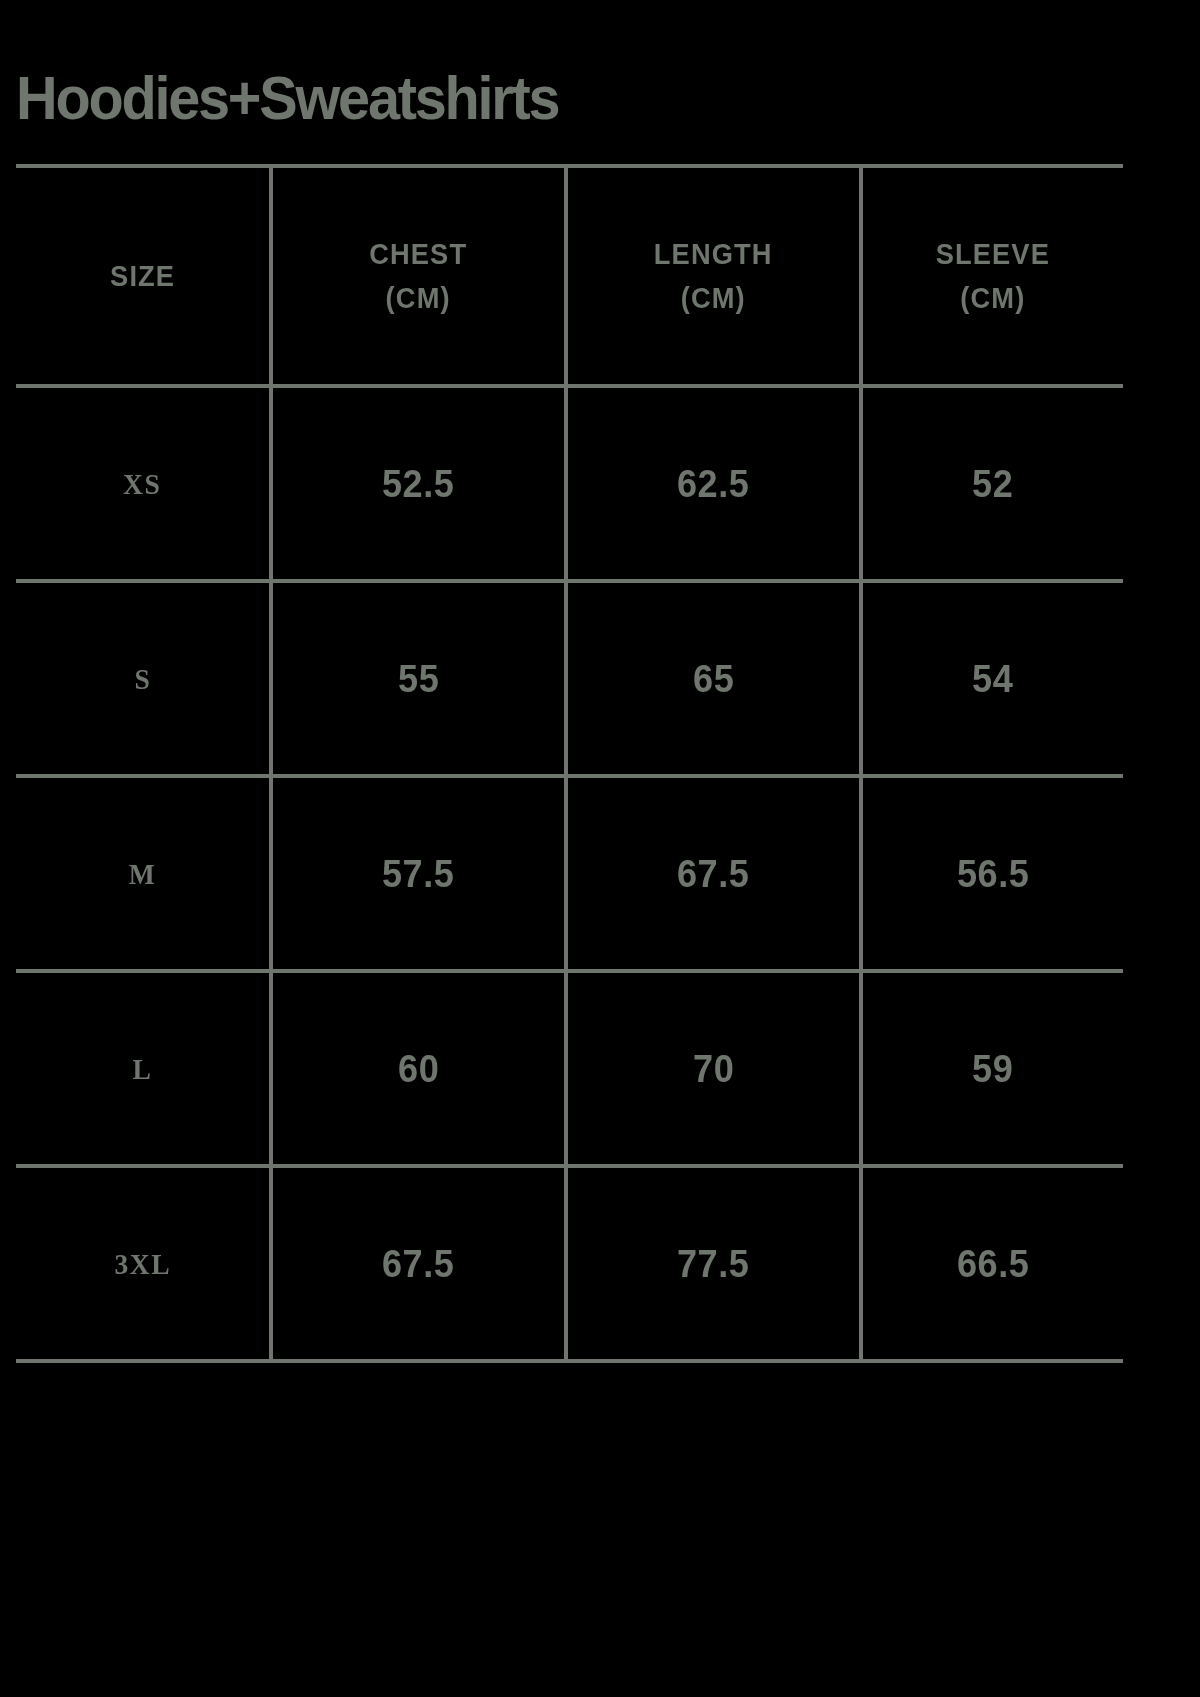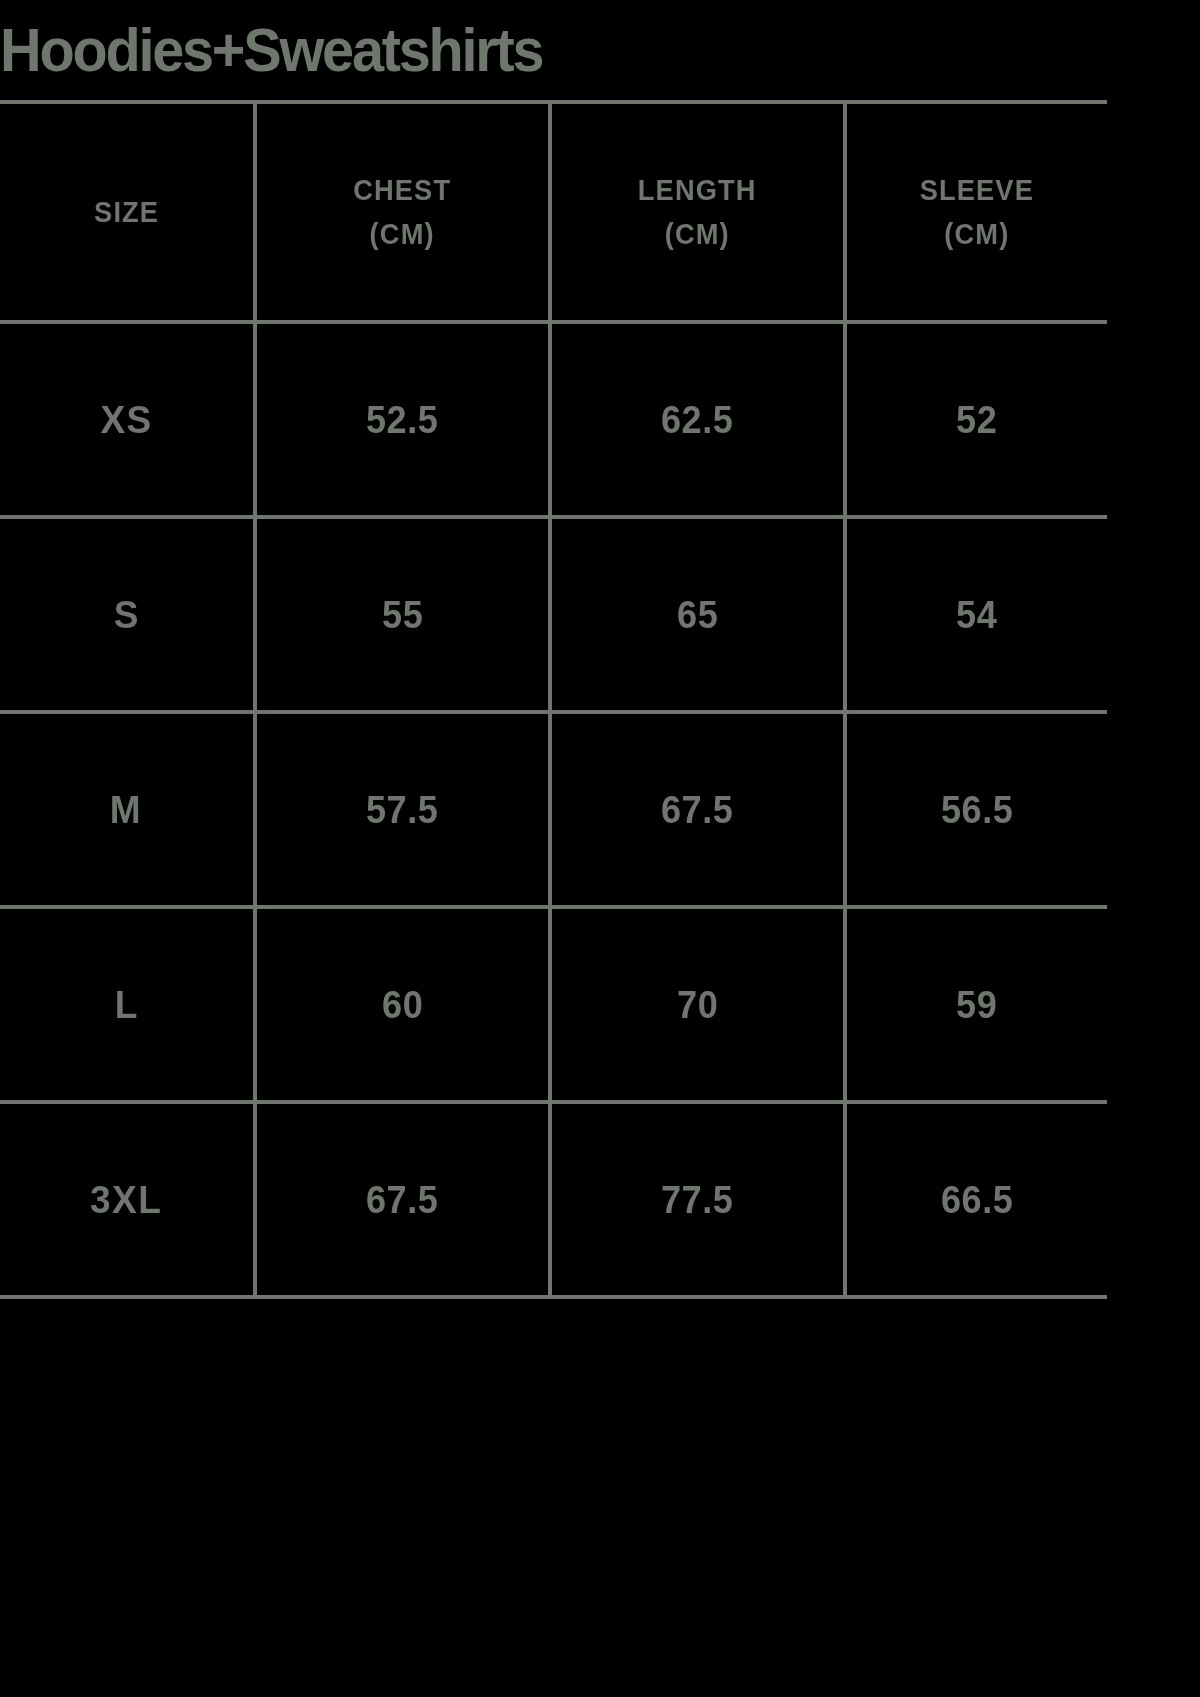--- a/index.html
+++ b/index.html
@@ -20,41 +20,42 @@
     height: 1697px;
     background: #000000;
     box-sizing: border-box;
   }
 
   
   .title-wrap {
     height: 100px;
     display: flex;
     align-items: center;
-    padding-left: 0;
+    padding-left: 16px;
     box-sizing: border-box;
+    margin-top: 48px;
   }
   .title {
     color: #6E766D;
     font-family: "Liberation Sans", sans-serif;
     font-weight: bold;
     font-size: 62px;
     line-height: 62px;
     letter-spacing: -2.4px;
     transform: scaleX(0.93);
     transform-origin: left center;
     white-space: nowrap;
   }
 
   
   table.size-table {
     width: 1107px;
     border-collapse: collapse;
     table-layout: fixed;
-    margin: 0;
+    margin: 16px;
   }
   table.size-table col.c-size   { width: 255px; }
   table.size-table col.c-chest  { width: 295px; }
   table.size-table col.c-length { width: 295px; }
   table.size-table col.c-sleeve { width: 262px; }
 
   table.size-table th,
   table.size-table td {
     border: 4px solid #6E766D;
     border-left: none;
@@ -85,22 +86,23 @@
 
   tbody td {
     height: 191px;
     font-family: "Liberation Sans", sans-serif;
     font-weight: bold;
     font-size: 38px;
     line-height: 34px;
     letter-spacing: 0.6px;
   }
   tbody td.size-cell {
-    font-size: 39px;
+    font-size: 29px;
     letter-spacing: 1.6px;
+    font-family: Liberation Serif, serif;
   }
   tbody td .val {
     display: inline-block;
     transform: scaleX(0.95);
   }
 </style>
 </head>
 <body>
 
 <div class="page">

